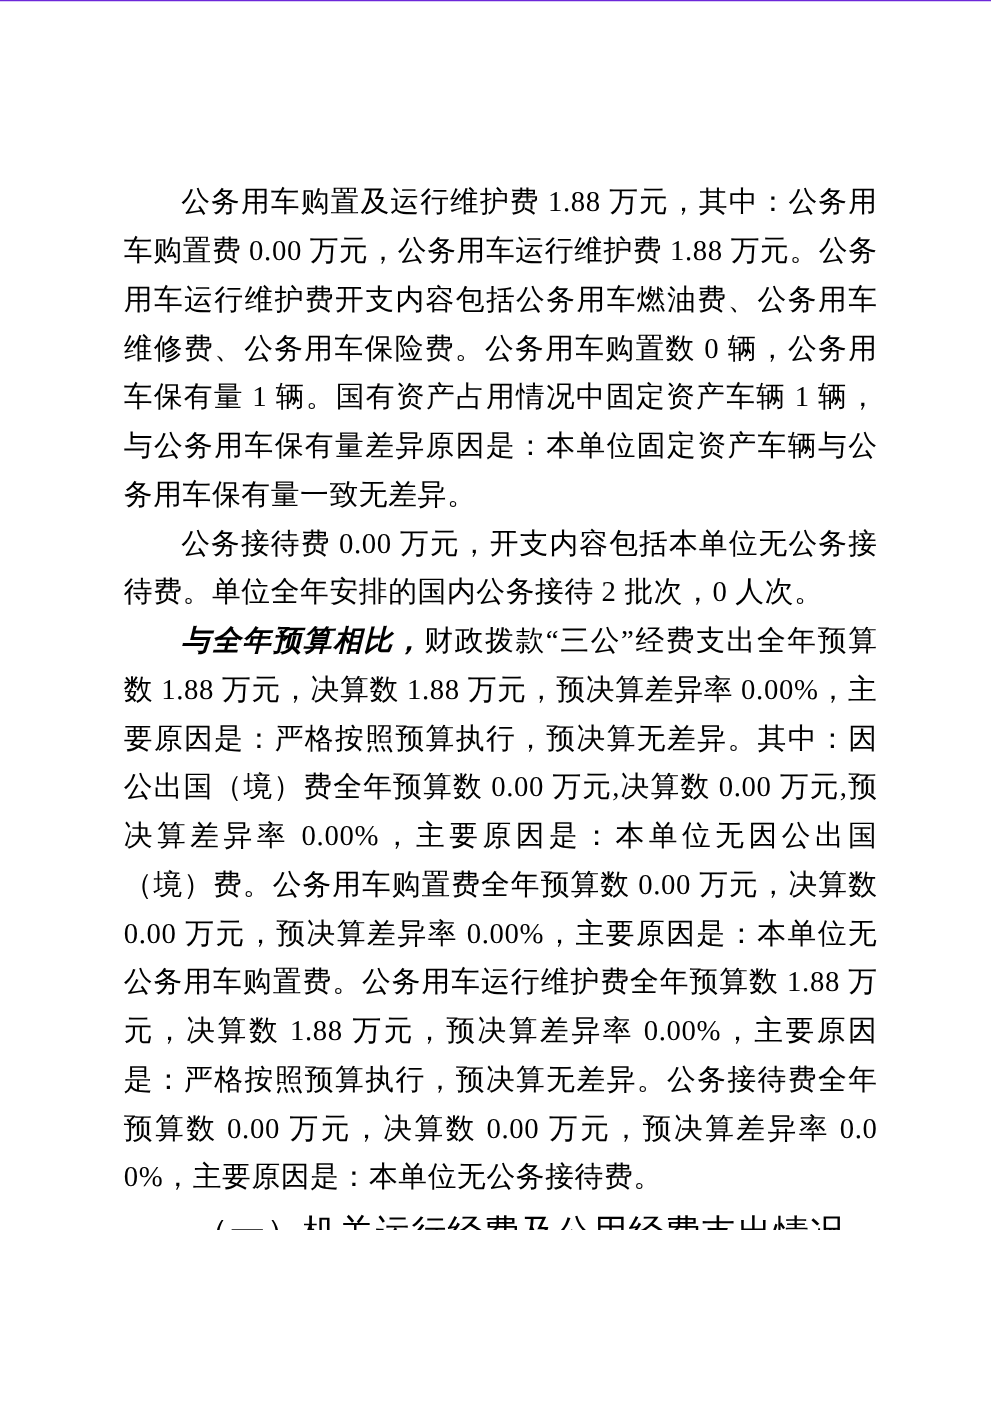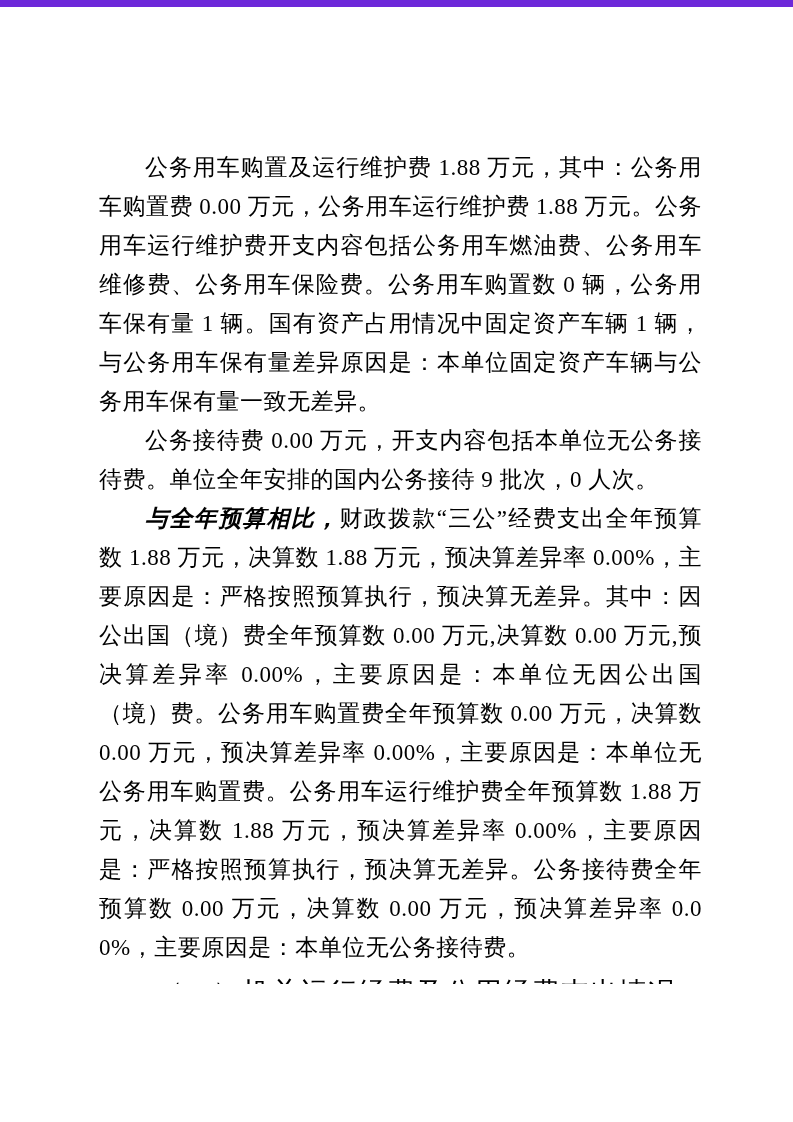--- a/index.html
+++ b/index.html
@@ -5,21 +5,21 @@
   html, body {
     margin: 0;
     padding: 0;
     background: #ffffff;
   }
   .page {
     position: relative;
     width: 793px;
     height: 984px;
     background: #ffffff;
-    border-top: 7px solid #6d28d9;
+    border-top: 1px solid #6d28d9;
     overflow: hidden;
     font-family: "Liberation Serif", "DejaVu Serif", serif;
     color: #000000;
     box-sizing: border-box;
   }
   .content {
     position: absolute;
     left: 99px;
     top: 141px;
     width: 603px;
@@ -67,21 +67,21 @@
   }
 </style>
 </head>
 <body>
 
 <div class="page">
   <div class="content">
 
     <p class="body-para">公务用车购置及运行维护费 1.88 万元，其中：公务用车购置费 0.00 万元，公务用车运行维护费 1.88 万元。公务用车运行维护费开支内容包括公务用车燃油费、公务用车维修费、公务用车保险费。公务用车购置数 0 辆，公务用车保有量 1 辆。国有资产占用情况中固定资产车辆 1 辆，与公务用车保有量差异原因是：本单位固定资产车辆与公务用车保有量一致无差异。</p>
 
-    <p class="body-para">公务接待费 0.00 万元，开支内容包括本单位无公务接待费。单位全年安排的国内公务接待 9 批次，0 人次。</p>
+    <p class="body-para">公务接待费 0.00 万元，开支内容包括本单位无公务接待费。单位全年安排的国内公务接待 2 批次，0 人次。</p>
 
     <p class="body-para"><span class="lead-bold">与全年预算相比，</span><span>财政拨款“三公”经费支出全年预算数 1.88 万元，决算数 1.88 万元，预决算差异率 0.00%，主要原因是：严格按照预算执行，预决算无差异。其中：因公出国（境）费全年预算数 0.00 万元,决算数 0.00 万元,预决算差异率 0.00%，主要原因是：本单位无因公出国（境）费。公务用车购置费全年预算数 0.00 万元，决算数 0.00 万元，预决算差异率 0.00%，主要原因是：本单位无公务用车购置费。公务用车运行维护费全年预算数 1.88 万元，决算数 1.88 万元，预决算差异率 0.00%，主要原因是：严格按照预算执行，预决算无差异。公务接待费全年预算数 0.00 万元，决算数 0.00 万元，预决算差异率 0.00%，主要原因是：本单位无公务接待费。</span></p>
 
 
     <h3 class="subsection-heading">（一）机关运行经费及公用经费支出情况</h3>
 
   </div>
 
   <div class="page-footer">9</div>
 </div>

